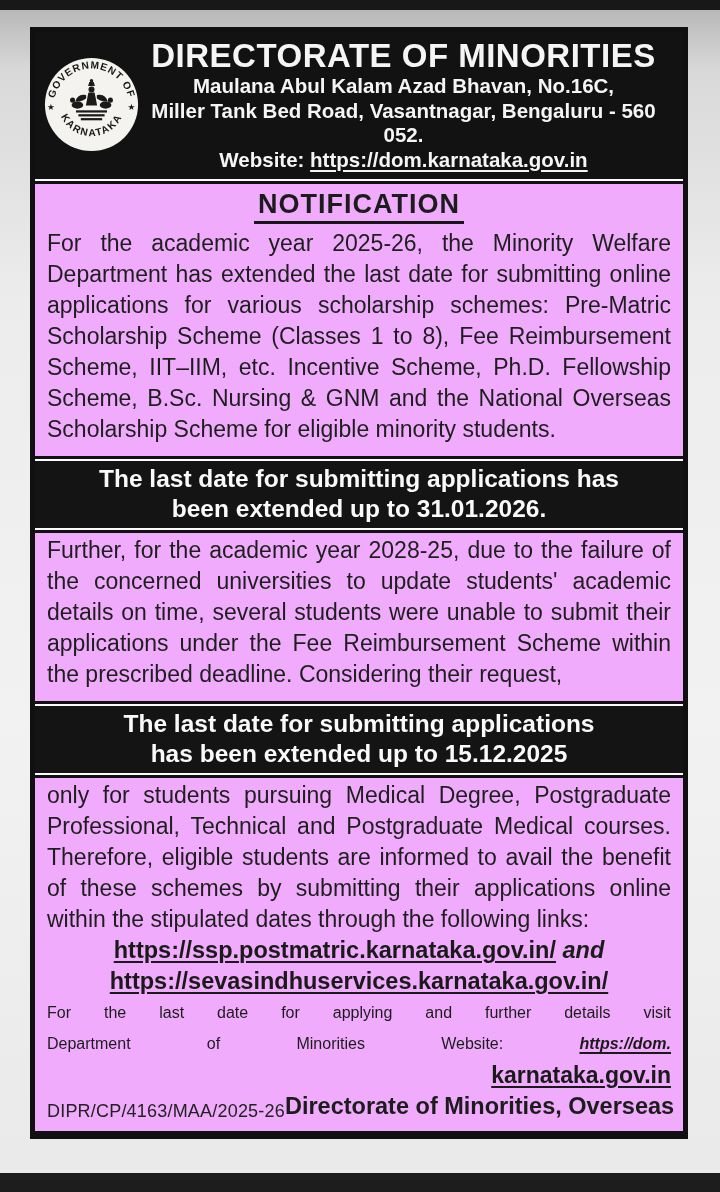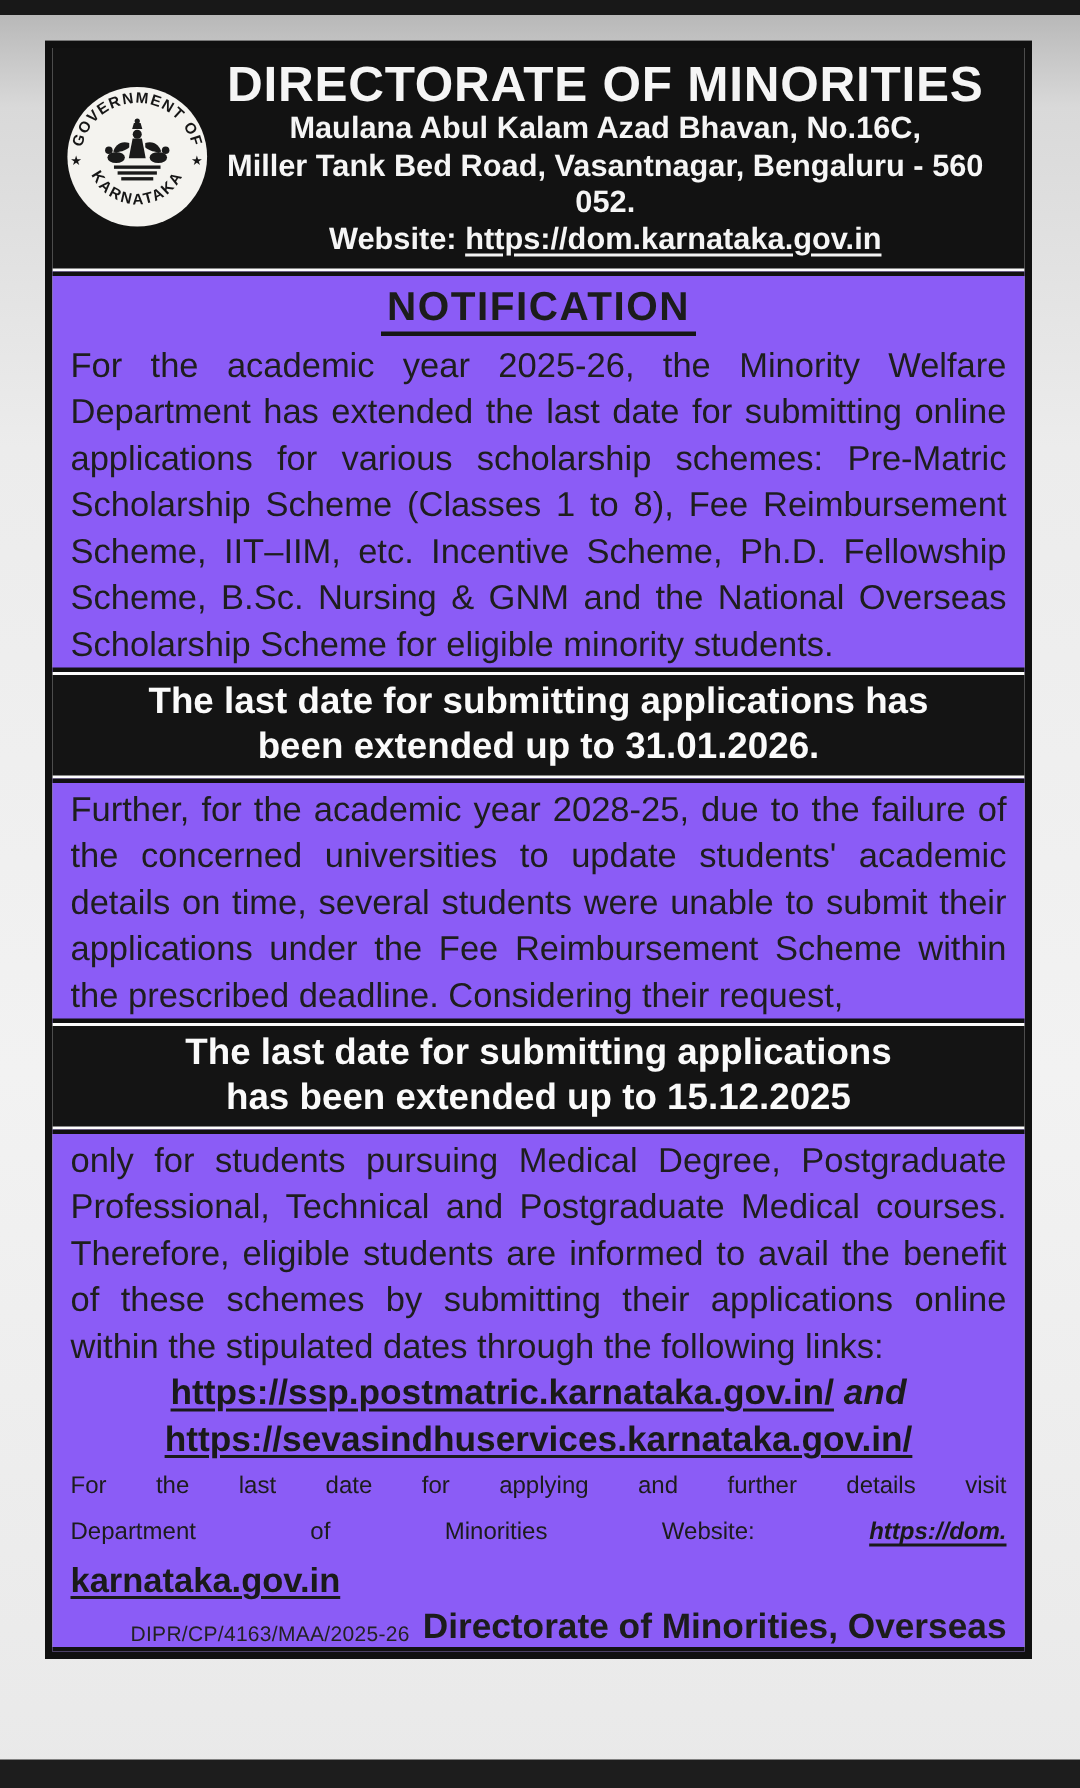--- a/index.html
+++ b/index.html
@@ -30,23 +30,23 @@
     padding: 5px 10px 7px 8px;
   }
   .emblem { width: 97px; height: 97px; flex: 0 0 auto; }
   .header-text { flex: 1; text-align: center; padding-right: 6px; }
   .org-name { font-size: 33px; font-weight: bold; letter-spacing: 0.5px; line-height: 37px; }
   .addr { font-size: 20.5px; font-weight: bold; line-height: 24.5px; }
   .addr .wlink { color: #f5f5f5; text-decoration: underline; text-underline-offset: 3px; cursor: pointer; }
 
   
   .section {
-    background: #8b5cf6;
+    background: #f0abfc;
     border-top: 3px solid #111; border-bottom: 3px solid #111;
-    padding: 2px 12px 0 12px;
+    padding: 2px 12px 11px 12px;
   }
   .section.first { margin-top: 2px; }
   .title-wrap { text-align: center; margin: 3px 0 4px 0; }
   .title-inner {
     display: inline-block;
     font-size: 27px; font-weight: bold; letter-spacing: 1px;
     border-bottom: 3px solid #161616; padding: 0 4px 1px 4px;
   }
   .para {
     font-size: 23px; line-height: 31px;
@@ -61,27 +61,27 @@
     font-size: 24.5px; line-height: 30px;
     padding: 3px 8px 4px 8px;
     margin: 2px 0;
   }
 
   
   .linkline { text-align: center; font-size: 23.5px; font-weight: bold; line-height: 31px; }
   .doclink { color: #1a1a1a; text-decoration: underline; text-decoration-thickness: 2px; text-underline-offset: 3px; cursor: pointer; }
   .bold { font-weight: bold; font-style: italic; }
   .jline { font-size: 16px; line-height: 31px; text-align: justify; text-align-last: justify; }
-  .bottomrow { display: flex; align-items: flex-start; margin-top: 1px; }
+  .bottomrow { display: flex; align-items: flex-start; margin-top: 1px; justify-content: flex-end; }
   .url-cont { font-size: 23px; font-weight: bold; line-height: 30px; }
   .sig { width: 430px; margin-left: auto; text-align: center; font-weight: bold; }
   .sig .sd { font-size: 24px; line-height: 30px; }
   .sig .director { font-size: 24px; line-height: 32px; }
   .lastrow { display: flex; align-items: flex-end; justify-content: space-between; margin-top: 2px; }
-  .dipr { font-size: 14px; line-height: 18px; letter-spacing: 0.2px; color: #222; white-space: nowrap; margin-left: 40px; }
+  .dipr { font-size: 18px; line-height: 18px; letter-spacing: 0.2px; color: #222; white-space: nowrap; }
   .org-line { font-size: 23.5px; font-weight: bold; line-height: 28px; white-space: nowrap; }
 </style>
 </head>
 <body>
 
 <div class="page">
   <div class="strip top"></div>
 
   <div class="notice">
 

